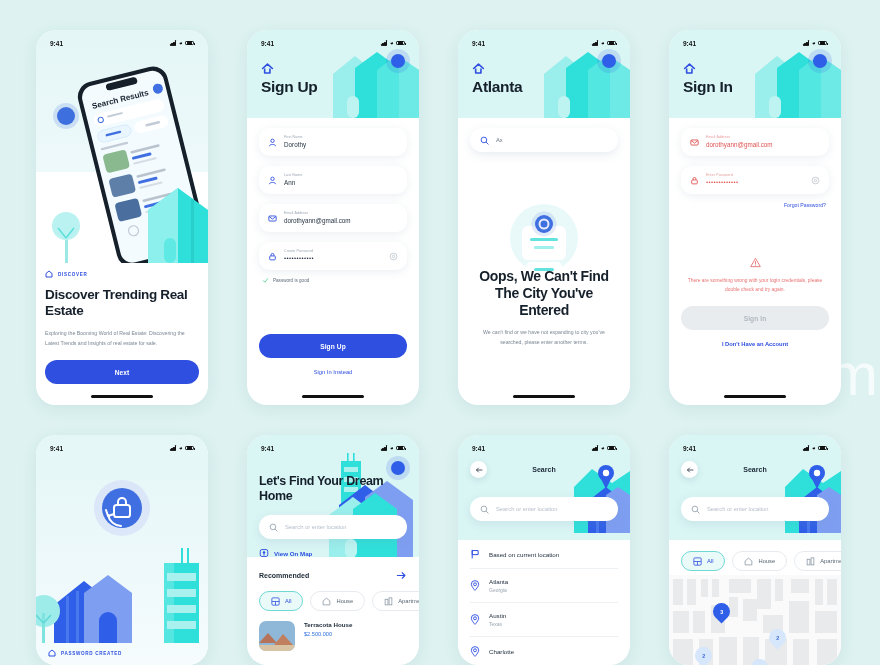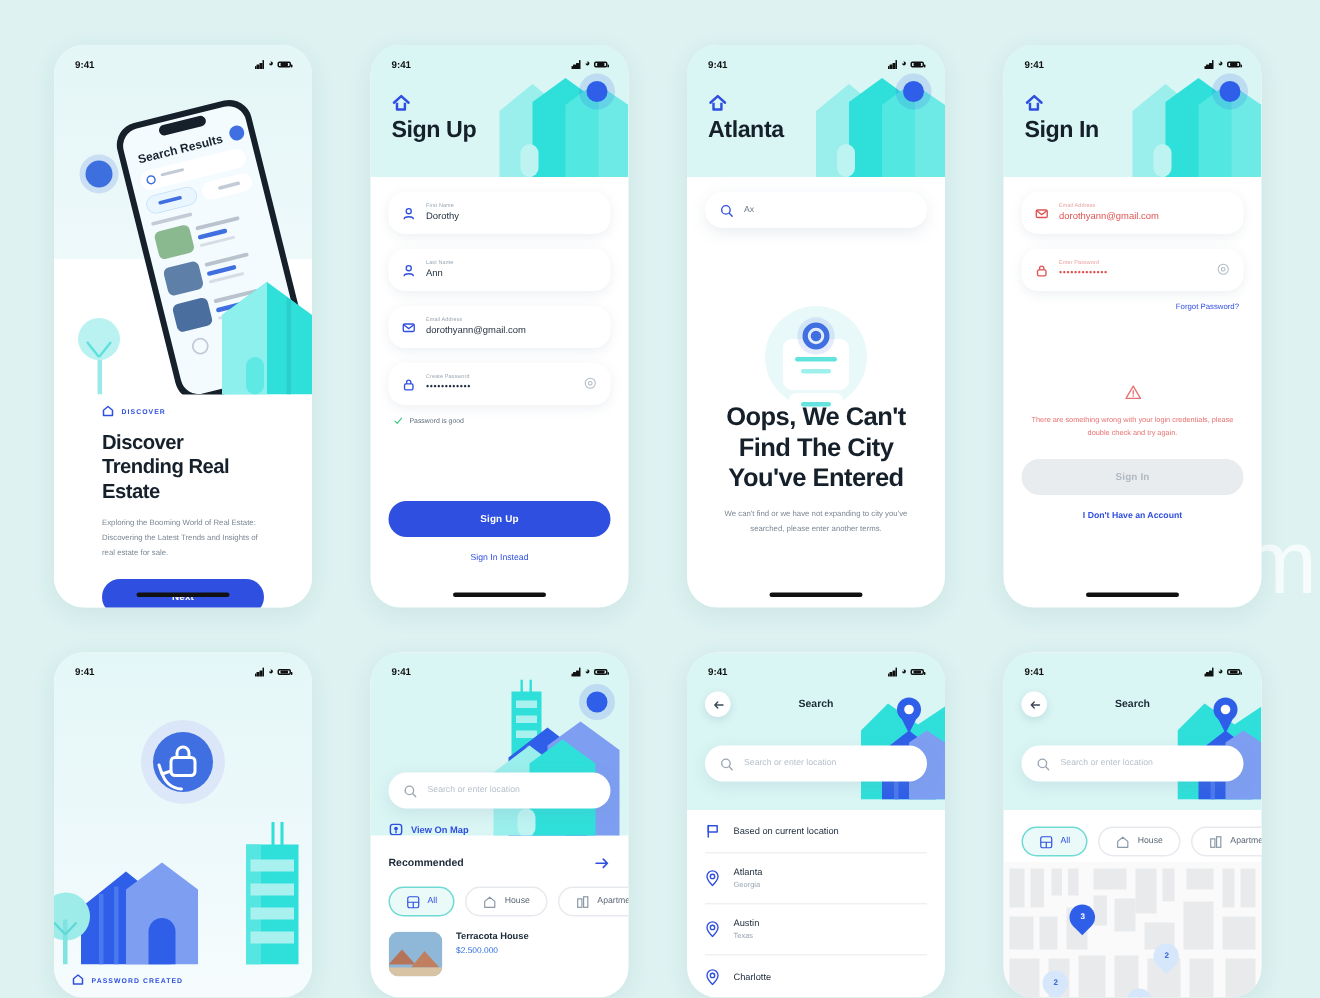--- a/index.html
+++ b/index.html
@@ -213,21 +213,21 @@
         <path d="M155 150 L155 215 L158 215 L158 152 Z" fill="#27c9c4" opacity=".7"></path>
         <rect x="128" y="190" width="12" height="25" rx="6" fill="#5fe9e4"></rect>
       </g>
 
       <g>
         <rect x="29" y="185" width="3" height="30" fill="#9be9e6"></rect>
         <circle cx="30" cy="178" r="14" fill="#b9f2f0"></circle>
         <path d="M30 190 L22 180 M30 190 L38 180" stroke="#5fe0dc" stroke-width="1.6" fill="none"></path>
       </g>
     </svg>
-    <div style="position:absolute;top:240px;left:0;right:0;padding:0 32px;">
+    <div style="position:absolute;top:240px;left:0;right:0;padding:0 9px;">
       <div class="eyebrow">
         <svg width="8" height="8" viewBox="0 0 16 16">
             <path d="M2 7 L8 2 L14 7 L14 14 L2 14 Z" fill="none" stroke="#2f4fe0" stroke-width="2" stroke-linejoin="round"></path>
           </svg>
         <span>DISCOVER</span>
       </div>
       <div class="h1">Discover Trending Real Estate</div>
       <div class="para">Exploring the Booming World of Real Estate: Discovering the Latest Trends and Insights of real estate for sale.</div>
       <div class="btn">Next</div>
     </div>
@@ -374,21 +374,21 @@
       <rect x="18" y="28" width="44" height="34" rx="6" fill="#fff"></rect>
       <rect x="26" y="40" width="28" height="3" rx="1.5" fill="#63e3de"></rect>
       <rect x="30" y="48" width="20" height="3" rx="1.5" fill="#9df0ec"></rect>
       <rect x="22" y="64" width="36" height="14" rx="5" fill="#fff"></rect>
       <rect x="30" y="70" width="20" height="3" rx="1.5" fill="#63e3de"></rect>
       <circle cx="40" cy="26" r="9" fill="#3f6fe0"></circle>
       <circle cx="40" cy="26" r="4.5" fill="none" stroke="#fff" stroke-width="2"></circle>
       <circle cx="40" cy="26" r="12.5" fill="#3f6fe0" opacity=".14"></circle>
     </svg>
     <div style="position:absolute;top:238px;left:0;right:0;padding:0 13px;">
-      <div class="h1 center" style="font-size:17px;margin-top:0;">Oops, We Can't Find The City You've Entered</div>
+      <div class="h1 center" style="font-size:14px;margin-top:0;">Oops, We Can't Find The City You've Entered</div>
       <div class="para center">We can't find or we have not expanding to city you've searched, please enter another terms.</div>
     </div>
     <div class="homebar"></div>
   </div>
 
   <div class="phone">
     <div class="hdr">
       <div class="statusbar">
         <span>9:41</span>
         <span class="sb-right">
@@ -537,20 +537,21 @@
             <rect x="35" y="34" width="14" height="5"></rect>
           </g>
         <path d="M30 105 L30 52 L56 32 L82 52 L82 105 Z" fill="#2f5fe8"></path>
         <path d="M56 105 L56 44 L78 28 L104 47 L104 105 Z" fill="#7e9ef2"></path>
         <path d="M42 105 L42 44 L45 44 L45 105 Z" fill="#4a78ee"></path>
         <path d="M20 105 L20 62 L44 44 L68 62 L68 105 Z" fill="#9aeeeb"></path>
         <path d="M44 105 L44 56 L66 40 L88 56 L88 105 Z" fill="#2fe0da"></path>
         <rect x="36" y="86" width="12" height="19" rx="6" fill="#bdf4f2"></rect>
       </svg>
       <div class="blue-dot" style="top:26px"></div>
+      <div class="h1" style="position:absolute;left:12px;top:30px;font-size:12.5px;z-index:4;">Let's Find Your Dream Home</div>
       <div style="position:absolute;left:12px;right:12px;top:80px;z-index:5;">
         <div class="searchbar">
           <svg width="9" height="9" viewBox="0 0 16 16">
               <circle cx="7" cy="7" r="5" fill="none" stroke="#9aa6b2" stroke-width="1.6"></circle>
               <path d="M11 11 L14.5 14.5" stroke="#9aa6b2" stroke-width="1.6" stroke-linecap="round"></path>
             </svg>
           <span class="ph">Search or enter location</span>
         </div>
         <div style="display:flex;align-items:center;gap:5px;margin-top:9px;">
           <svg width="10" height="10" viewBox="0 0 16 16">

